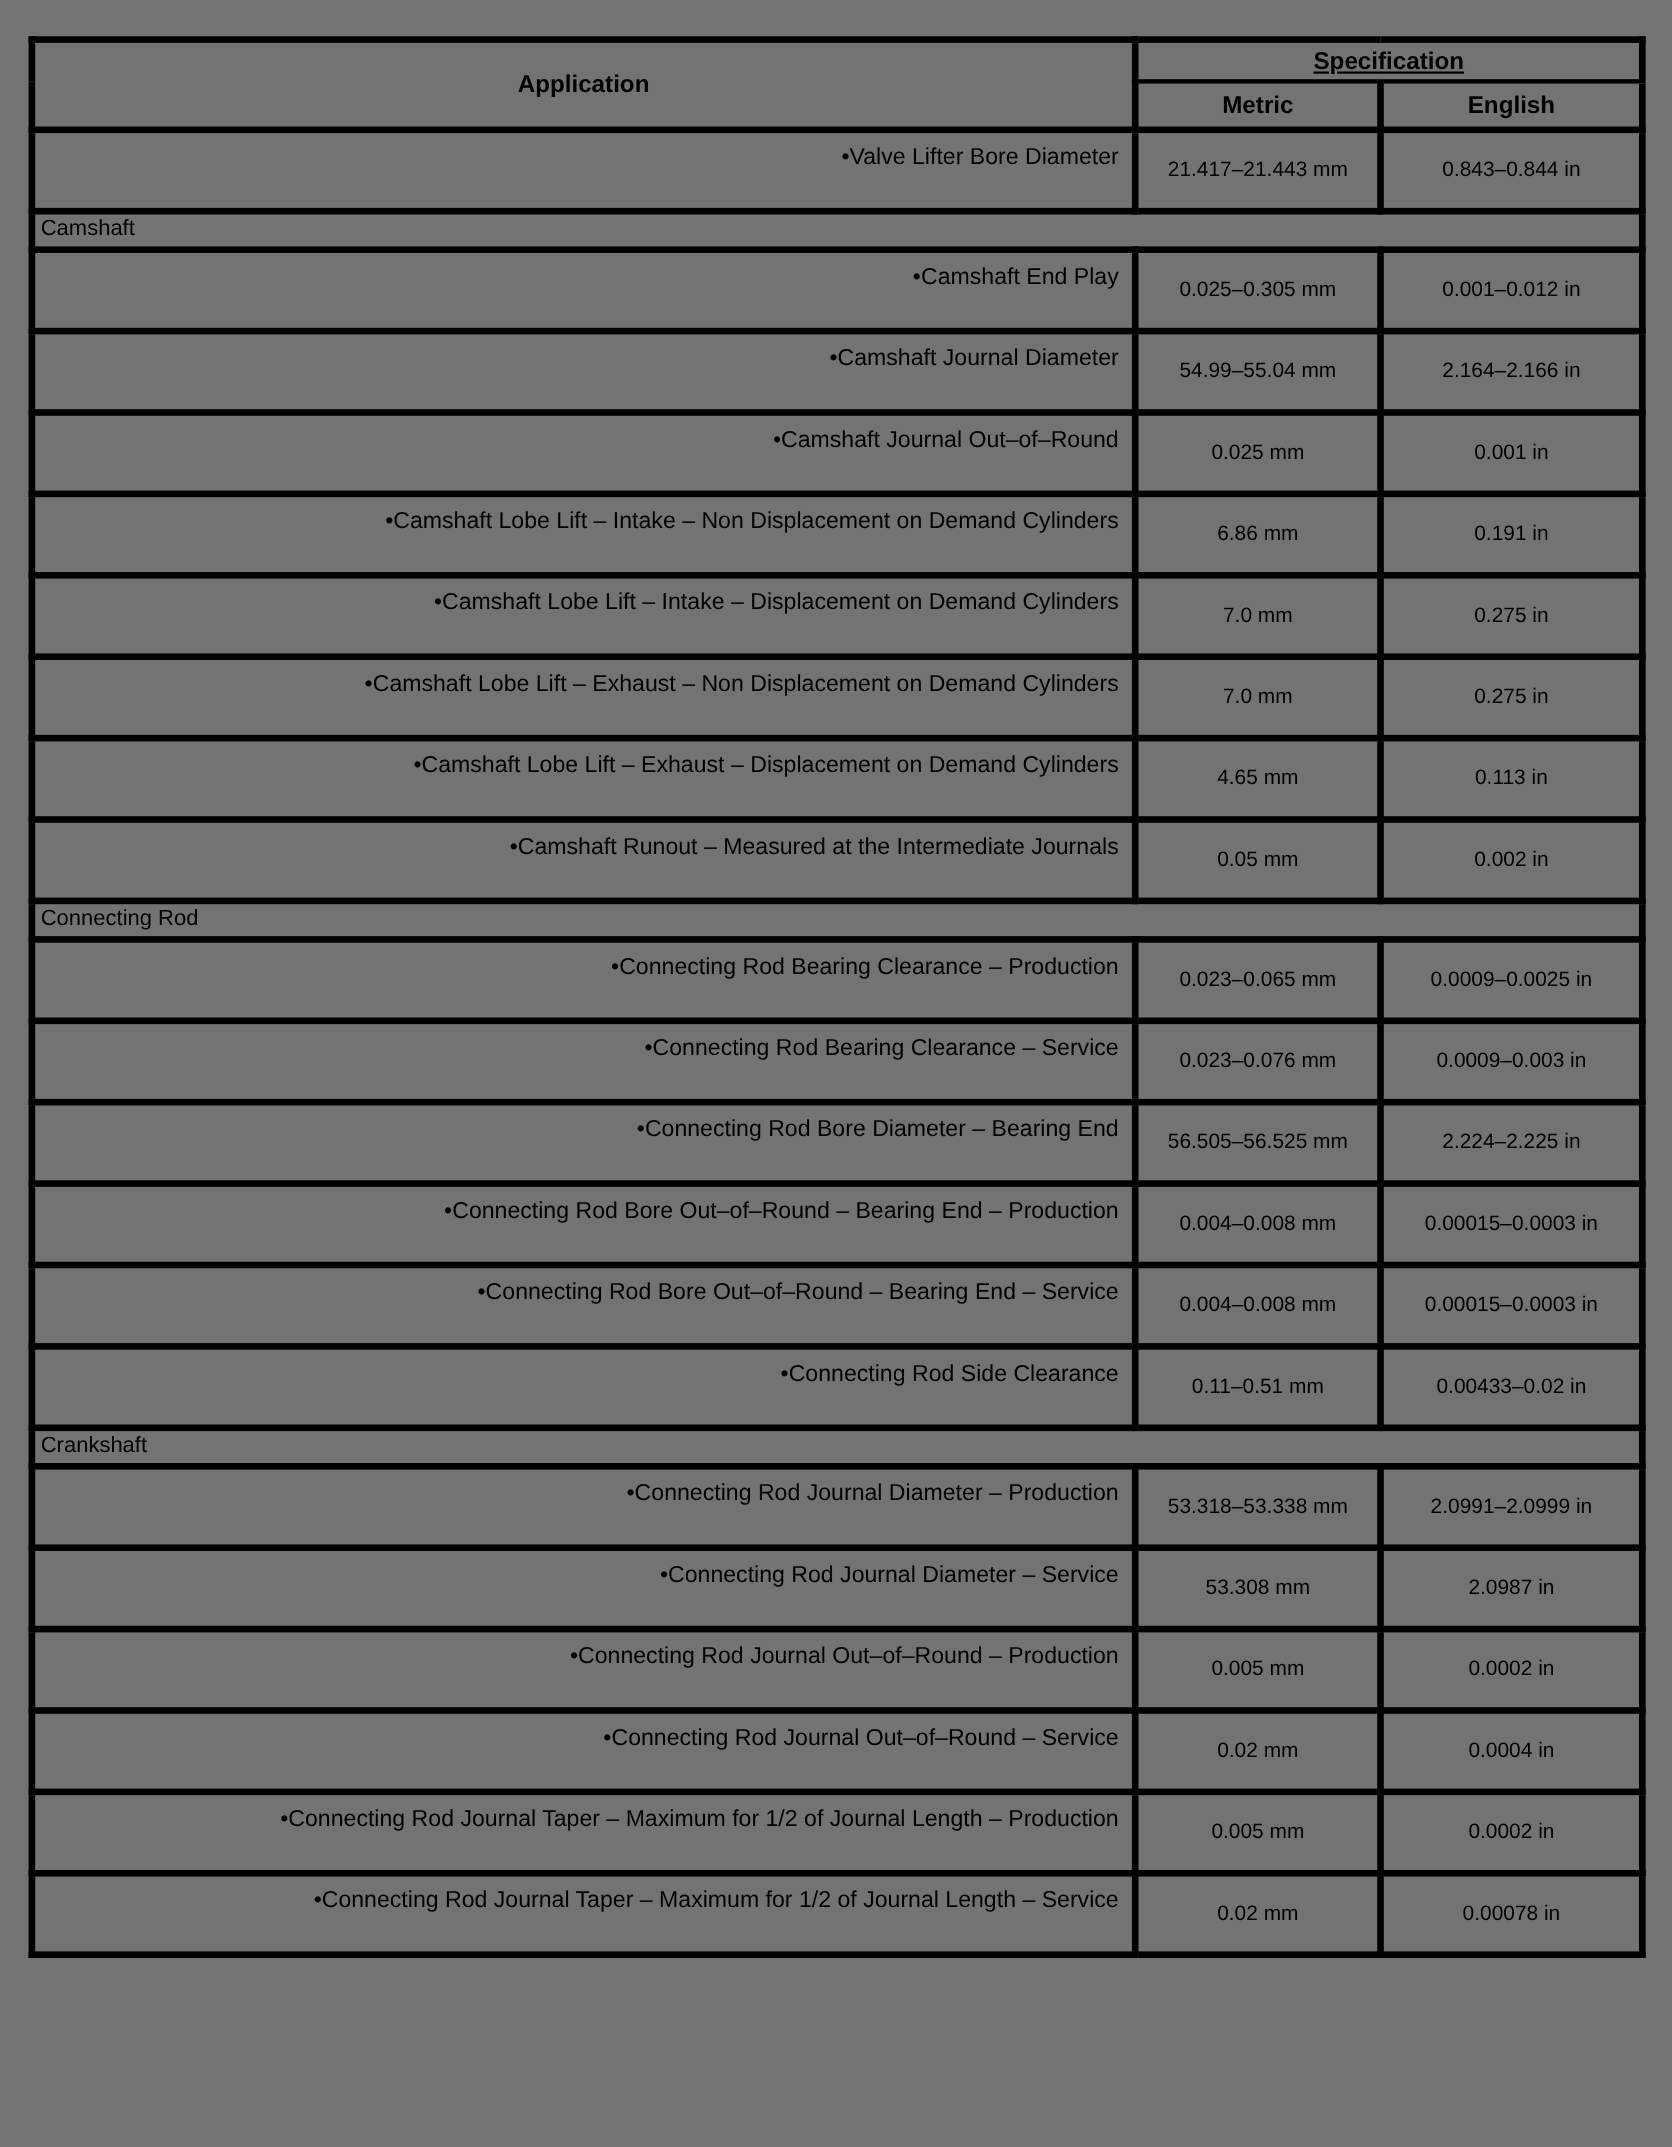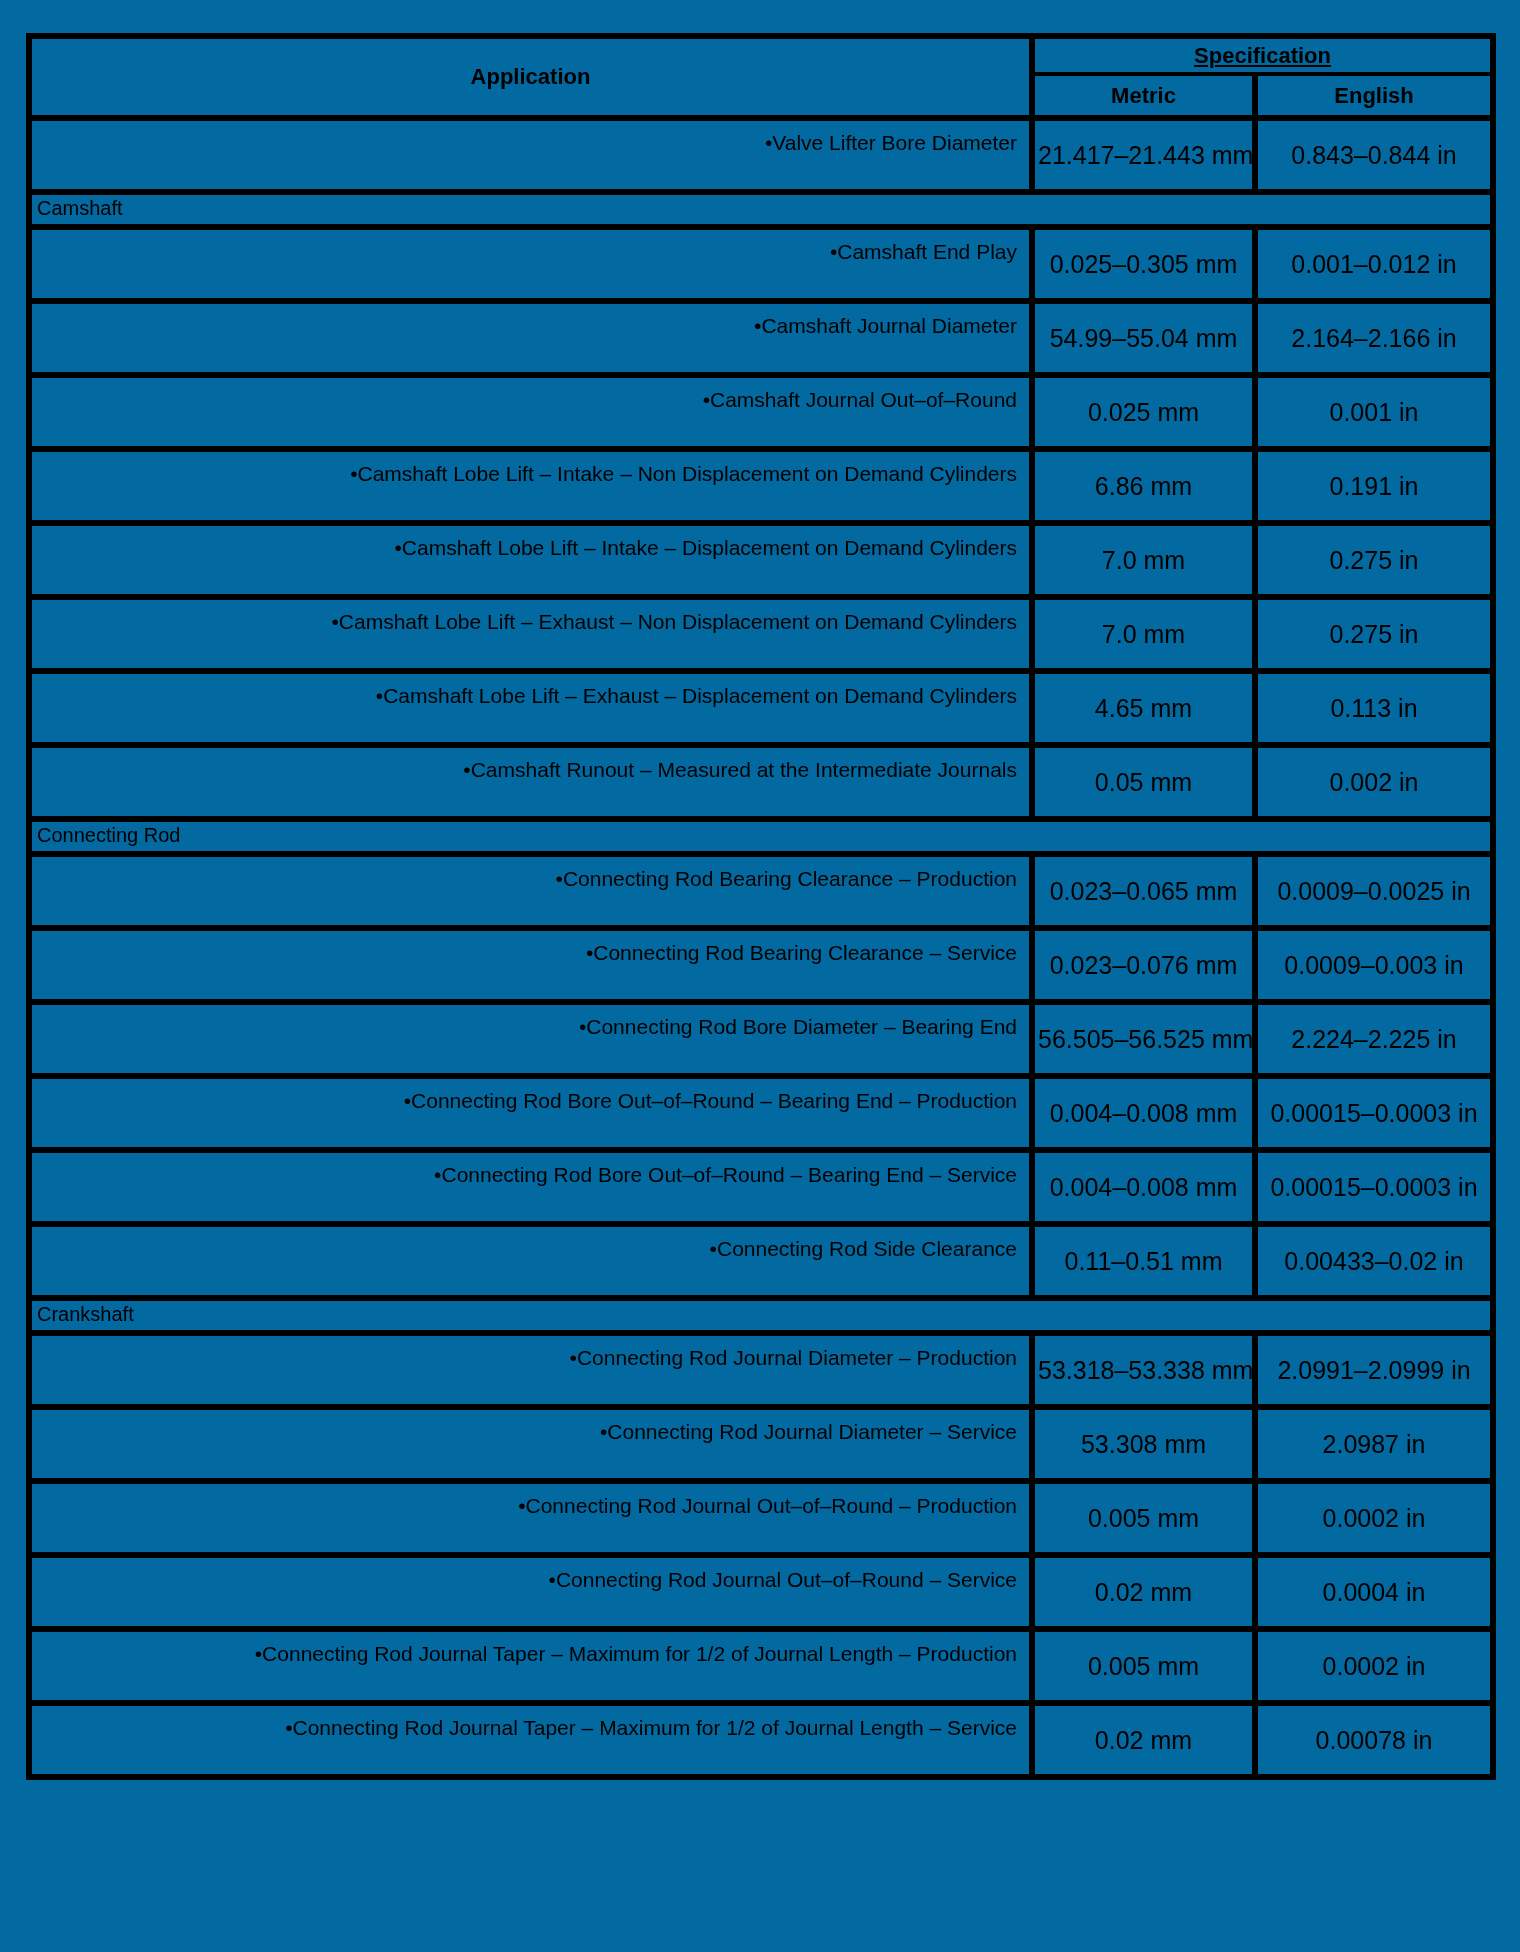--- a/index.html
+++ b/index.html
@@ -6,21 +6,21 @@
     margin: 0;
     padding: 0;
     background: #ffffff;
     font-family: "Liberation Sans", sans-serif;
     color: #000000;
   }
   .page {
     position: relative;
     width: 1520px;
     height: 1952px;
-    background: #0369a1;
+    background: #737373;
     overflow: hidden;
   }
   table.spec-table {
     position: absolute;
     left: 26px;
     top: 33px;
     width: 1464px;
     border-collapse: collapse;
     table-layout: fixed;
   }
@@ -50,21 +50,21 @@
     padding: 9px 12px 0 56px;
   }
   .bullet {
     display: inline-block;
     width: 37px;
     font-size: 21px;
   }
   td.val-cell {
     text-align: center;
     vertical-align: middle;
-    font-size: 25px;
+    font-size: 19px;
     padding: 0 3px;
     white-space: nowrap;
   }
 
   tr.section-row { height: 33px; }
   td.section-cell {
     font-size: 20px;
     font-weight: normal;
     text-align: left;
     vertical-align: middle;

